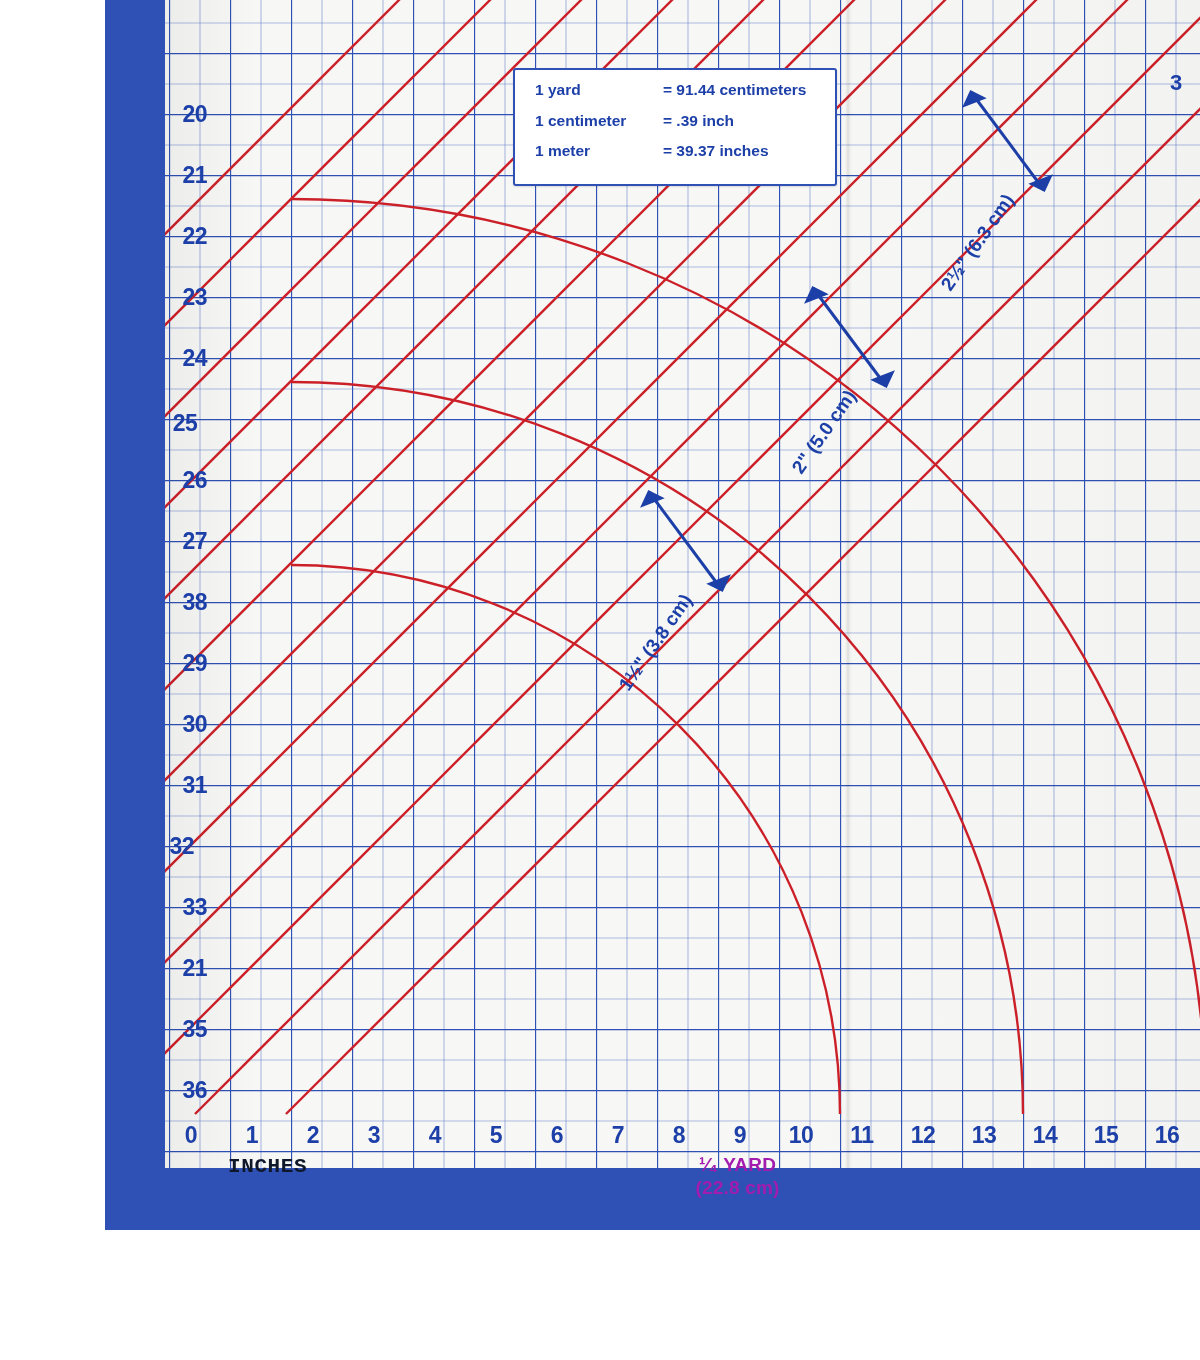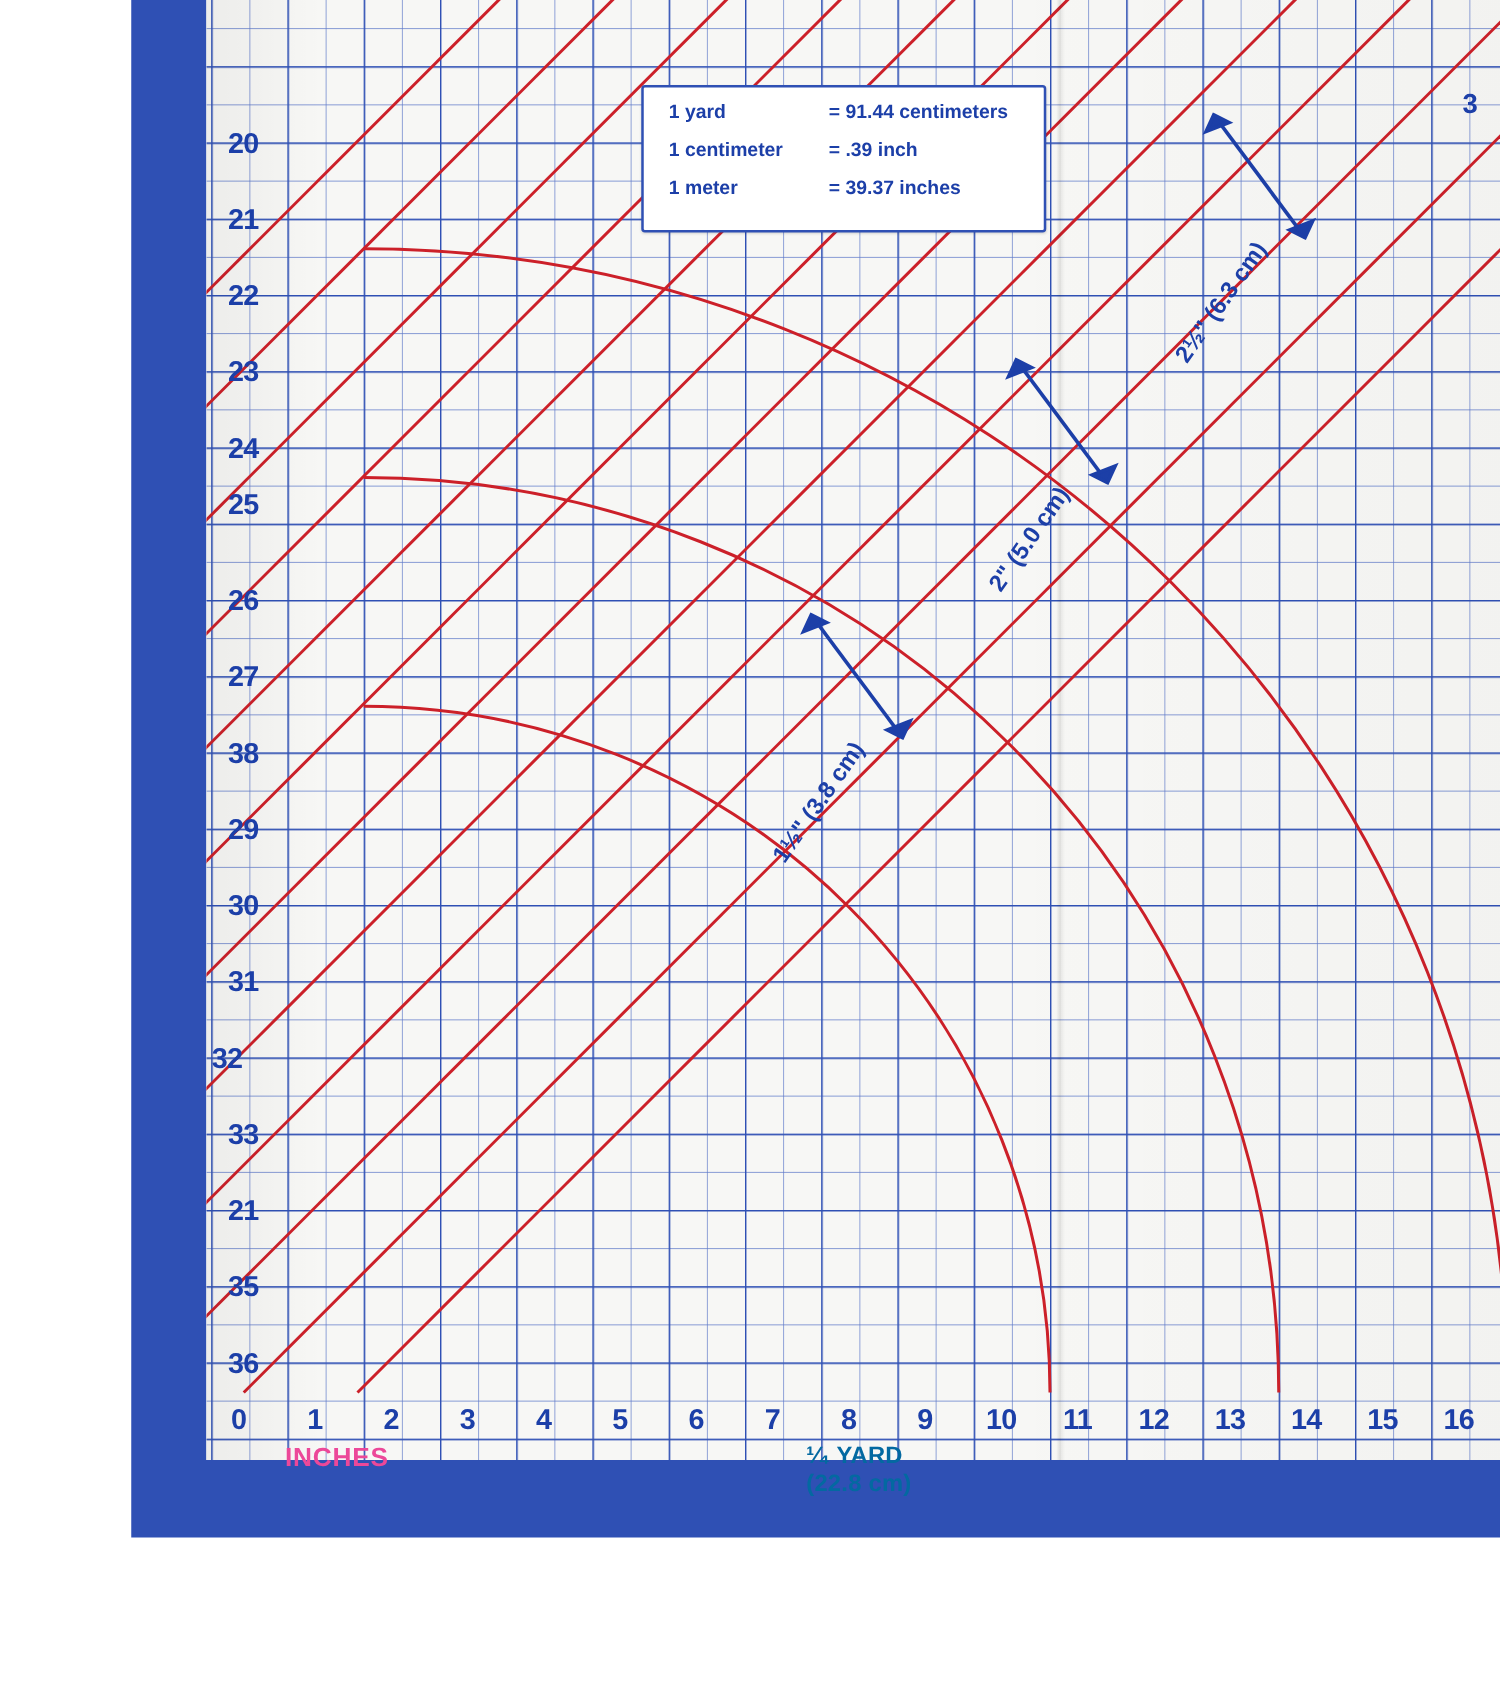--- a/index.html
+++ b/index.html
@@ -73,30 +73,32 @@
   .y-label {
     text-align: right;
     width: 44px;
   }
   .x-label {
     text-align: center;
     width: 34px;
   }
   .axis-title {
     position: absolute;
-    color: #ec4899;
+    color: #0f172a;
     font-weight: bold;
     font-size: 21px;
     letter-spacing: 0.6px;
+    font-family: Liberation Mono, monospace;
   }
   .corner-title {
     position: absolute;
-    color: #0369a1;
+    color: #a21caf;
     font-weight: bold;
     font-size: 19px;
+    text-align: center;
     line-height: 1.22;
     letter-spacing: 0.2px;
   }
 
   
   .conv-box {
     position: absolute;
     left: 348px;
     top: 68px;
     width: 324px;
@@ -227,21 +229,21 @@
       <div class="corner-num" style="left:1005px; top:70px;">3</div>
 
     </div>
   </div>
 
   <div class="axis-label y-label" style="left:163px; top:101px;">20</div>
   <div class="axis-label y-label" style="left:163px; top:162px;">21</div>
   <div class="axis-label y-label" style="left:163px; top:223px;">22</div>
   <div class="axis-label y-label" style="left:163px; top:284px;">23</div>
   <div class="axis-label y-label" style="left:163px; top:345px;">24</div>
-  <div class="axis-label y-label" style="left:163px; top:390px;">25</div>
+  <div class="axis-label y-label" style="left:163px; top:410px;text-align:center;">25</div>
   <div class="axis-label y-label" style="left:163px; top:467px;">26</div>
   <div class="axis-label y-label" style="left:163px; top:528px;">27</div>
   <div class="axis-label y-label" style="left:163px; top:589px;">38</div>
   <div class="axis-label y-label" style="left:163px; top:650px;">29</div>
   <div class="axis-label y-label" style="left:163px; top:711px;">30</div>
   <div class="axis-label y-label" style="left:163px; top:772px;">31</div>
   <div class="axis-label y-label" style="left:150px; top:833px;">32</div>
   <div class="axis-label y-label" style="left:163px; top:894px;">33</div>
   <div class="axis-label y-label" style="left:163px; top:955px;">21</div>
   <div class="axis-label y-label" style="left:163px; top:1016px;">35</div>

